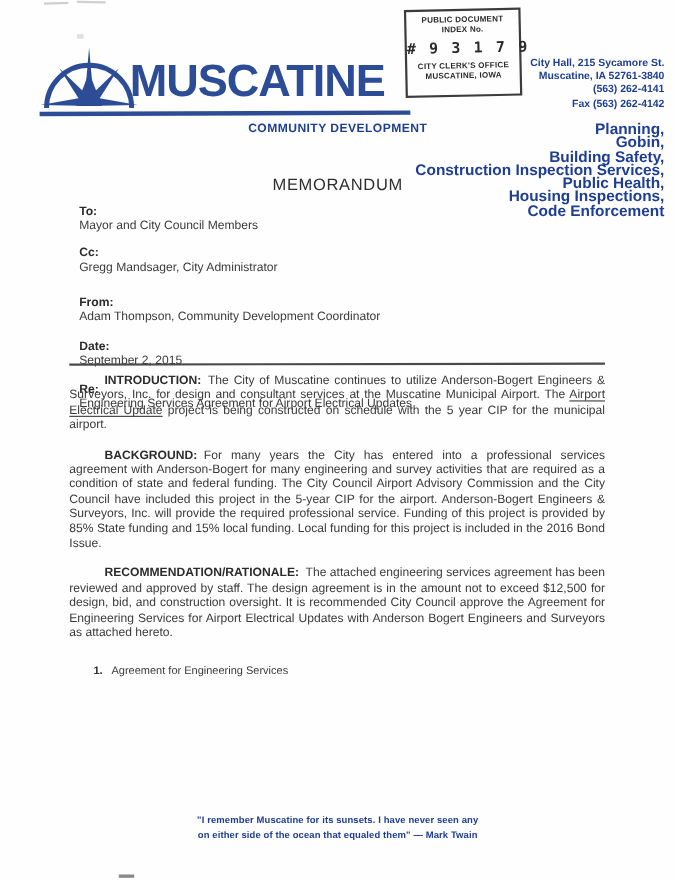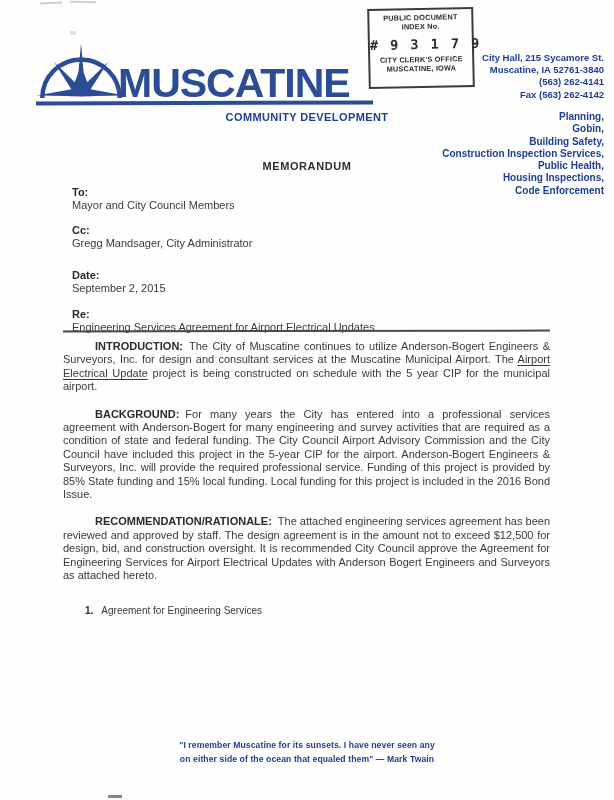--- a/index.html
+++ b/index.html
@@ -10,58 +10,58 @@
     font-family:"Liberation Sans", sans-serif; color:#3a3a3a;
   }
   
   .smudge { position:absolute; background:#aaa; opacity:.55; }
   .smudge.s1 { left:40px; top:2px; width:22px; height:2px; transform:rotate(-2deg); }
   .smudge.s2 { left:70px; top:1px; width:26px; height:2px; transform:rotate(1deg); }
   .smudge.s3 { left:70px; top:31px; width:6px; height:4px; opacity:.35; }
   .smudge.s4 { left:108px; top:795px; width:14px; height:3px; background:#555; opacity:.7; }
 
   
-  .logo-block { position:absolute; left:36px; top:42px; display:flex; align-items:flex-end; }
+  .logo-block { position:absolute; left:36px; top:42px; display:flex; align-items:center; }
   .logo-icon { width:90px; height:60px; display:block; }
   .logo-text {
     font-size:41px; font-weight:700; letter-spacing:-1px; line-height:1;
     color:#2c4d96; margin-left:-8px; margin-bottom:-2px; white-space:nowrap;
   }
   .brand-rule { position:absolute; left:36px; top:101px; width:337px; height:4px; background:#2c4d96; transform:rotate(-0.2deg); }
 
   .dept-title {
     position:absolute; left:63px; top:111px; width:488px; text-align:center;
     font-size:11px; font-weight:700; letter-spacing:.4px; color:#1d3e92;
   }
 
   .address-block {
     position:absolute; right:10px; top:52px; text-align:right; z-index:3;
     font-size:9.5px; font-weight:700; color:#1d3e92; line-height:12.2px;
   }
   .services-list {
     position:absolute; right:10px; top:111px; text-align:right;
-    font-size:10px; font-weight:700; color:#1d3e92; line-height:12.3px;
+    font-size:14px; font-weight:700; color:#1d3e92; line-height:12.3px;
   }
 
   
   .stamp {
     position:absolute; left:368px; top:8px; width:106px; height:80px; z-index:2;
     border:2.5px solid #3c3c3c; transform:rotate(-1.2deg);
     text-align:center; color:#2a2a2a; padding-top:4px;
   }
   .stamp .st-small { font-size:7.3px; font-weight:700; line-height:8.6px; letter-spacing:.2px; }
   .stamp .st-number {
     font-family:"DejaVu Sans Mono", monospace; font-size:13.5px; font-weight:700;
     letter-spacing:2px; margin-top:5px; margin-bottom:4px; white-space:nowrap;
   }
 
   
   .memo-title {
     position:absolute; left:63px; top:160px; width:488px; text-align:center;
-    font-size:11px; font-weight:700; letter-spacing:.6px; color:#2e2e2e;
+    font-size:15px; font-weight:400; letter-spacing:.6px; color:#2e2e2e;
   }
   .memo-fields { position:absolute; left:72px; top:186px; width:478px; font-size:11px; line-height:13px; }
   .memo-row { display:flex;flex-direction:column; }
   .memo-row .flabel { width:73px; font-weight:700; color:#2b2b2b; flex:none; }
   .memo-row .fvalue { color:#3a3a3a; }
   .mb-to   { margin-bottom:12px; }
   .mb-cc   { margin-bottom:19px; }
   .mb-from { margin-bottom:14px; }
   .mb-date { margin-bottom:13px; }
 
@@ -141,20 +141,24 @@
     <div class="memo-row mb-to">
       <span class="flabel">To:</span>
       <span class="fvalue">Mayor and City Council Members</span>
     </div>
     <div class="memo-row mb-cc">
       <span class="flabel">Cc:</span>
       <span class="fvalue">
         <div>Gregg Mandsager, City Administrator</div>
       </span>
     </div>
+    <div class="memo-row mb-from">
+      <span class="flabel">From:</span>
+      <span class="fvalue">Adam Thompson, Community Development Coordinator</span>
+    </div>
     <div class="memo-row mb-date">
       <span class="flabel">Date:</span>
       <span class="fvalue">September 2, 2015</span>
     </div>
     <div class="memo-row">
       <span class="flabel">Re:</span>
       <span class="fvalue">Engineering Services Agreement for Airport Electrical Updates</span>
     </div>
   </div>
 

